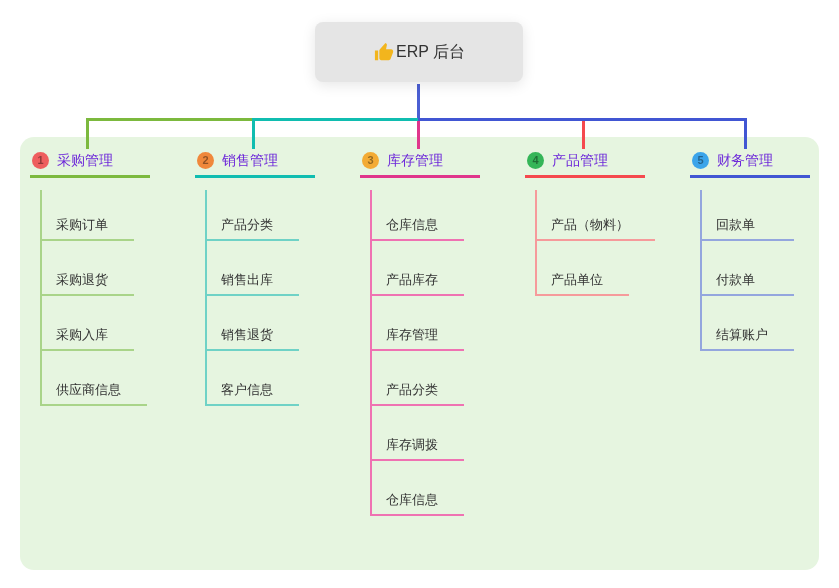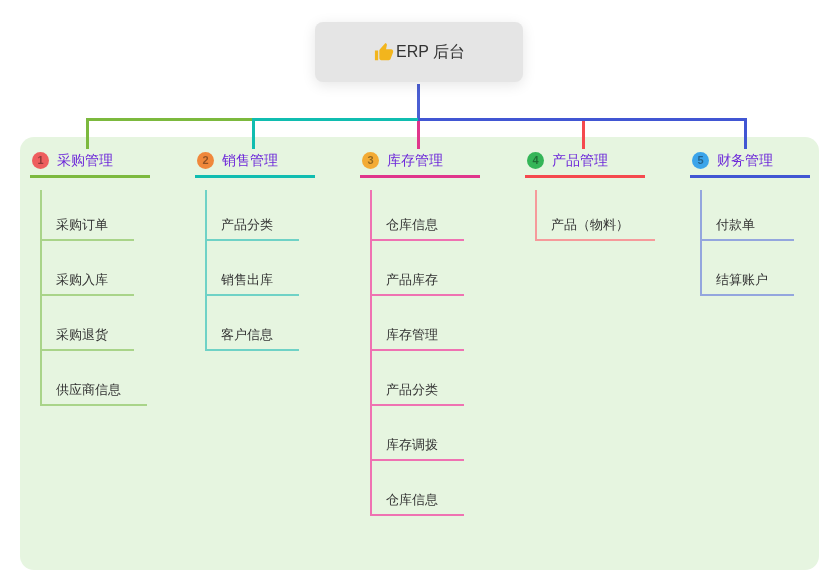--- a/index.html
+++ b/index.html
@@ -68,33 +68,34 @@
   </div>
 
   <div id="branches">
       <div class="branch" style="left: 30px; --line: #7cb93e; --lite: #a9d489; --badge: #ee5e5e;">
         <div class="branch-header">
           <span class="badge">1</span>
           <span class="branch-title">采购管理</span>
         </div>
         <div class="branch-items">
           <div class="item">采购订单</div>
+          <div class="item">采购退货</div>
           <div class="item">采购入库</div>
-          <div class="item">采购退货</div>
           <div class="item">供应商信息</div>
         </div>
       </div>
       <div class="branch" style="left: 195px; --line: #10bdb0; --lite: #6fd2c6; --badge: #f0883b;">
         <div class="branch-header">
           <span class="badge">2</span>
           <span class="branch-title">销售管理</span>
         </div>
         <div class="branch-items">
           <div class="item">产品分类</div>
           <div class="item">销售出库</div>
+          <div class="item">销售退货</div>
           <div class="item">客户信息</div>
         </div>
       </div>
       <div class="branch" style="left: 360px; --line: #e0368c; --lite: #ef72b2; --badge: #f3ab35;">
         <div class="branch-header">
           <span class="badge">3</span>
           <span class="branch-title">库存管理</span>
         </div>
         <div class="branch-items">
           <div class="item">仓库信息</div>
@@ -105,26 +106,28 @@
           <div class="item">仓库信息</div>
         </div>
       </div>
       <div class="branch" style="left: 525px; --line: #f5494e; --lite: #f69a9b; --badge: #35b558;">
         <div class="branch-header">
           <span class="badge">4</span>
           <span class="branch-title">产品管理</span>
         </div>
         <div class="branch-items">
           <div class="item">产品（物料）</div>
+          <div class="item">产品单位</div>
         </div>
       </div>
       <div class="branch" style="left: 690px; --line: #4156d3; --lite: #94a6de; --badge: #3ba4ea;">
         <div class="branch-header">
           <span class="badge">5</span>
           <span class="branch-title">财务管理</span>
         </div>
         <div class="branch-items">
+          <div class="item">回款单</div>
           <div class="item">付款单</div>
           <div class="item">结算账户</div>
         </div>
       </div>
     </div>
 </div>
 
 </body></html>

